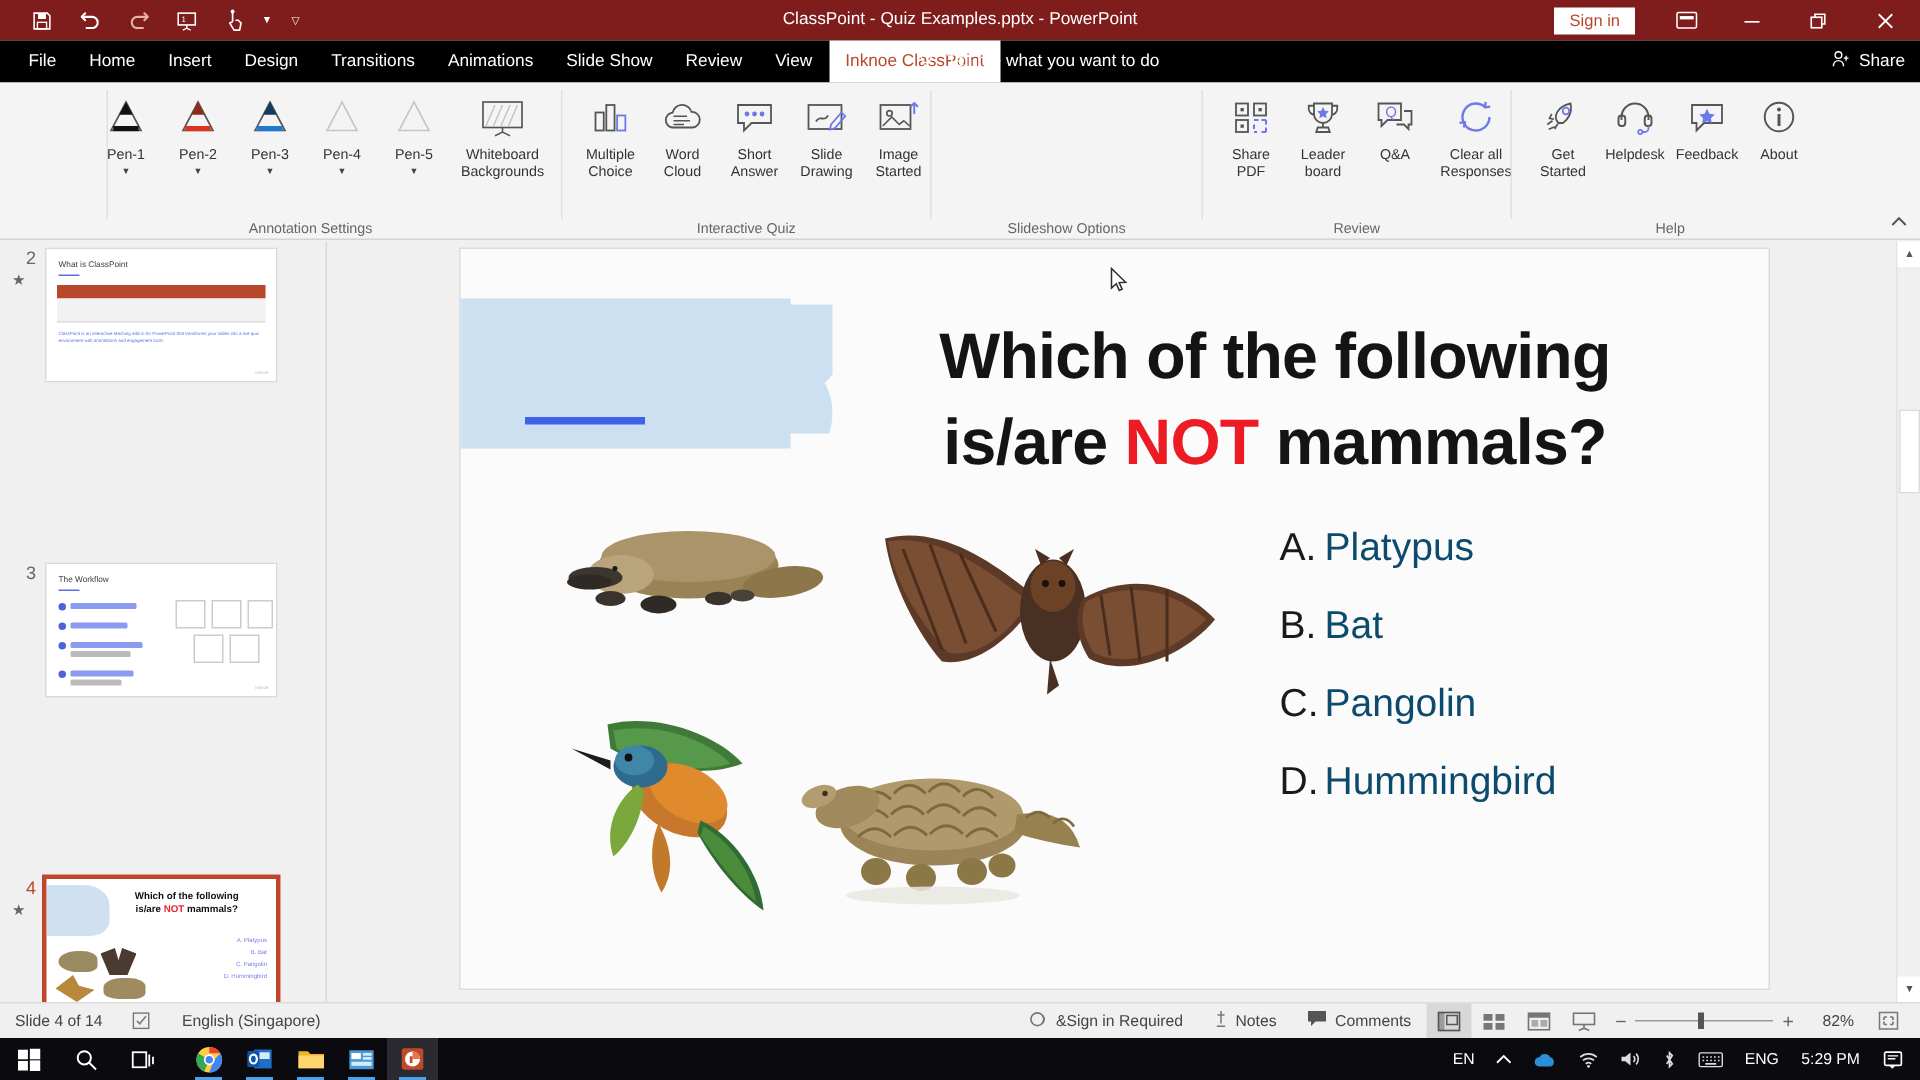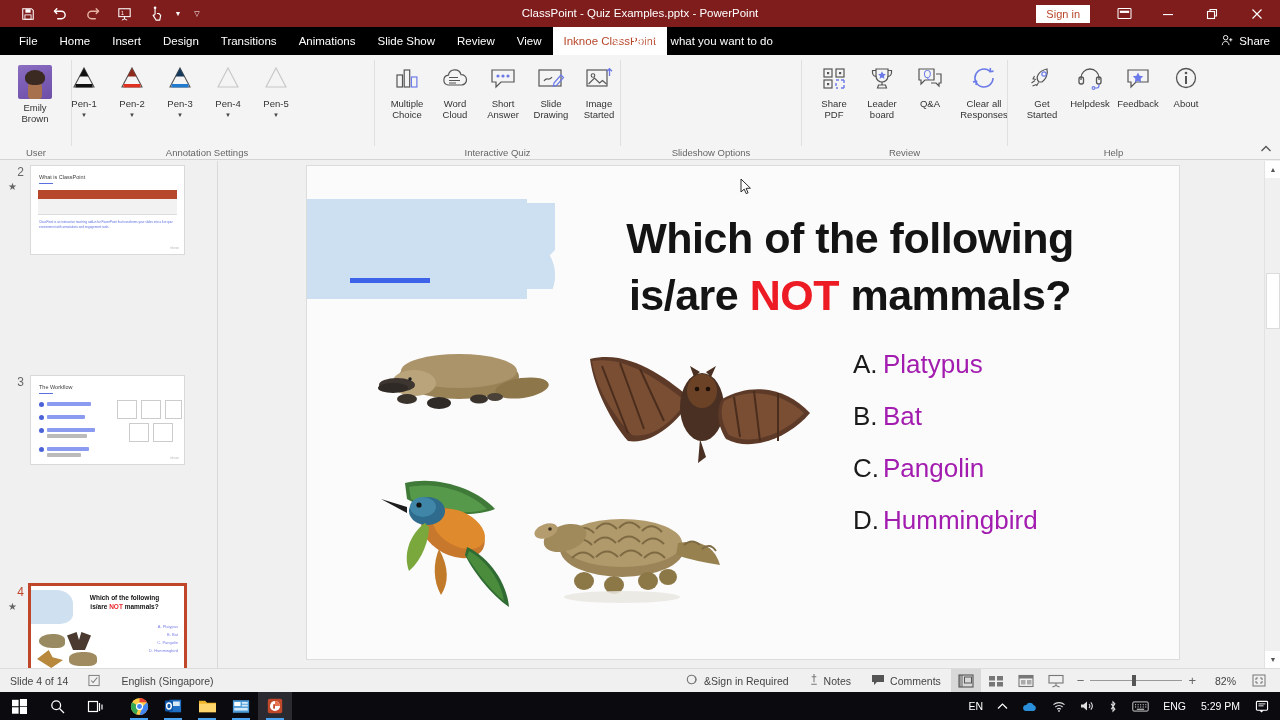--- a/index.html
+++ b/index.html
@@ -165,21 +165,21 @@
   .wash-bar { position:absolute; left:43px; top:112px; width:80px; height:5px; background:#3f63e8; z-index:3; }
   .slide-title {
     position:absolute; left:250px; right:36px; top:44px;
     font-size:43px; font-weight:bold; color:#141414; line-height:1.32;
     text-align:center; letter-spacing:-0.5px;
   }
   .slide-title .not { color:#ed1c24; }
   .answers { position:absolute; left:546px; top:172px; }
   .ans { display:flex; align-items:baseline; font-size:26px; line-height:52px; color:#1a1a1a; }
   .ans .k { width:30px; }
-  .ans .v { color:#a21caf; }
+  .ans .v { color:#0c4a6e; }
 
   
   .animal { position:absolute; }
   .platypus { left:60px; top:175px; width:185px; height:75px; }
   .bat { left:275px; top:175px; width:235px; height:140px; }
   .bird { left:60px; top:305px; width:170px; height:145px; }
   .pangolin { left:215px; top:335px; width:205px; height:105px; }
 
   .cursor { position:absolute; left:433px; top:12px; width:12px; height:18px; z-index:9; }
 
@@ -318,30 +318,20 @@
             <path d="M1.4 12 c0-2.6 1.7-4 3.6-4 s3.6 1.4 3.6 4" fill="none" stroke="#fff" stroke-width="1"></path>
             <path d="M10.5 4.5 v3.5 M8.8 6.2 h3.4" stroke="#fff" stroke-width="1"></path>
           </svg>
       </span>
       <span>Share</span>
     </div>
   </div>
 
   <div class="ribbon">
 
-    <div class="rgroup" style="left:0; width:72px;">
-      <div style="position:absolute; left:18px; top:10px; display:flex; flex-direction:column; align-items:center;">
-        <div class="avatar"></div>
-        <div class="userlbl">
-          <div>Emily</div>
-          <div>Brown</div>
-        </div>
-      </div>
-      <div class="glabel">User</div>
-    </div>
     <div class="rsep" style="left:71px;"></div>
 
     <div class="rgroup" style="left:56px; width:302px;">
       <div class="ritems" style="left:4px;">
         <div class="ritem">
           <span class="ic">
             <svg width="30" height="28" viewBox="0 0 30 28">
                 <path d="M15 3 L25 22 H5 Z" fill="none" stroke="#555" stroke-width="1.1"></path>
                 <path d="M15 3 L19.5 11.5 h-9 Z" fill="#111"></path>
                 <rect x="6.5" y="19" width="17" height="3.4" fill="#111"></rect>
@@ -382,20 +372,31 @@
           <span class="dd">▼</span>
         </div>
         <div class="ritem">
           <span class="ic">
             <svg width="30" height="28" viewBox="0 0 30 28">
                 <path d="M15 3 L25 22 H5 Z" fill="none" stroke="#c6c6c6" stroke-width="1.1"></path>
               </svg>
           </span>
           <span class="lbl">Pen-5</span>
           <span class="dd">▼</span>
+        </div>
+        <div class="ritem" style="width:70px;">
+          <span class="ic">
+            <svg width="34" height="28" viewBox="0 0 34 28">
+                <rect x="4" y="3" width="26" height="17" fill="none" stroke="#555" stroke-width="1.1"></rect>
+                <path d="M6 19 L12 5 M11 19 L17 5 M16 19 L22 5 M21 19 L27 5" stroke="#c0c0c0" stroke-width="0.9"></path>
+                <path d="M17 20 v3 M12 25.5 l5-2.5 5 2.5" fill="none" stroke="#555" stroke-width="1"></path>
+              </svg>
+          </span>
+          <span class="lbl" style="white-space:pre-line;">Whiteboard
+Backgrounds</span>
         </div>
       </div>
       <div class="glabel">Annotation Settings</div>
     </div>
     <div class="rsep" style="left:374px;"></div>
 
     <div class="rgroup" style="left:375px; width:245px;">
       <div class="ritems" style="left:8px;">
         <div class="ritem">
           <span class="ic">

